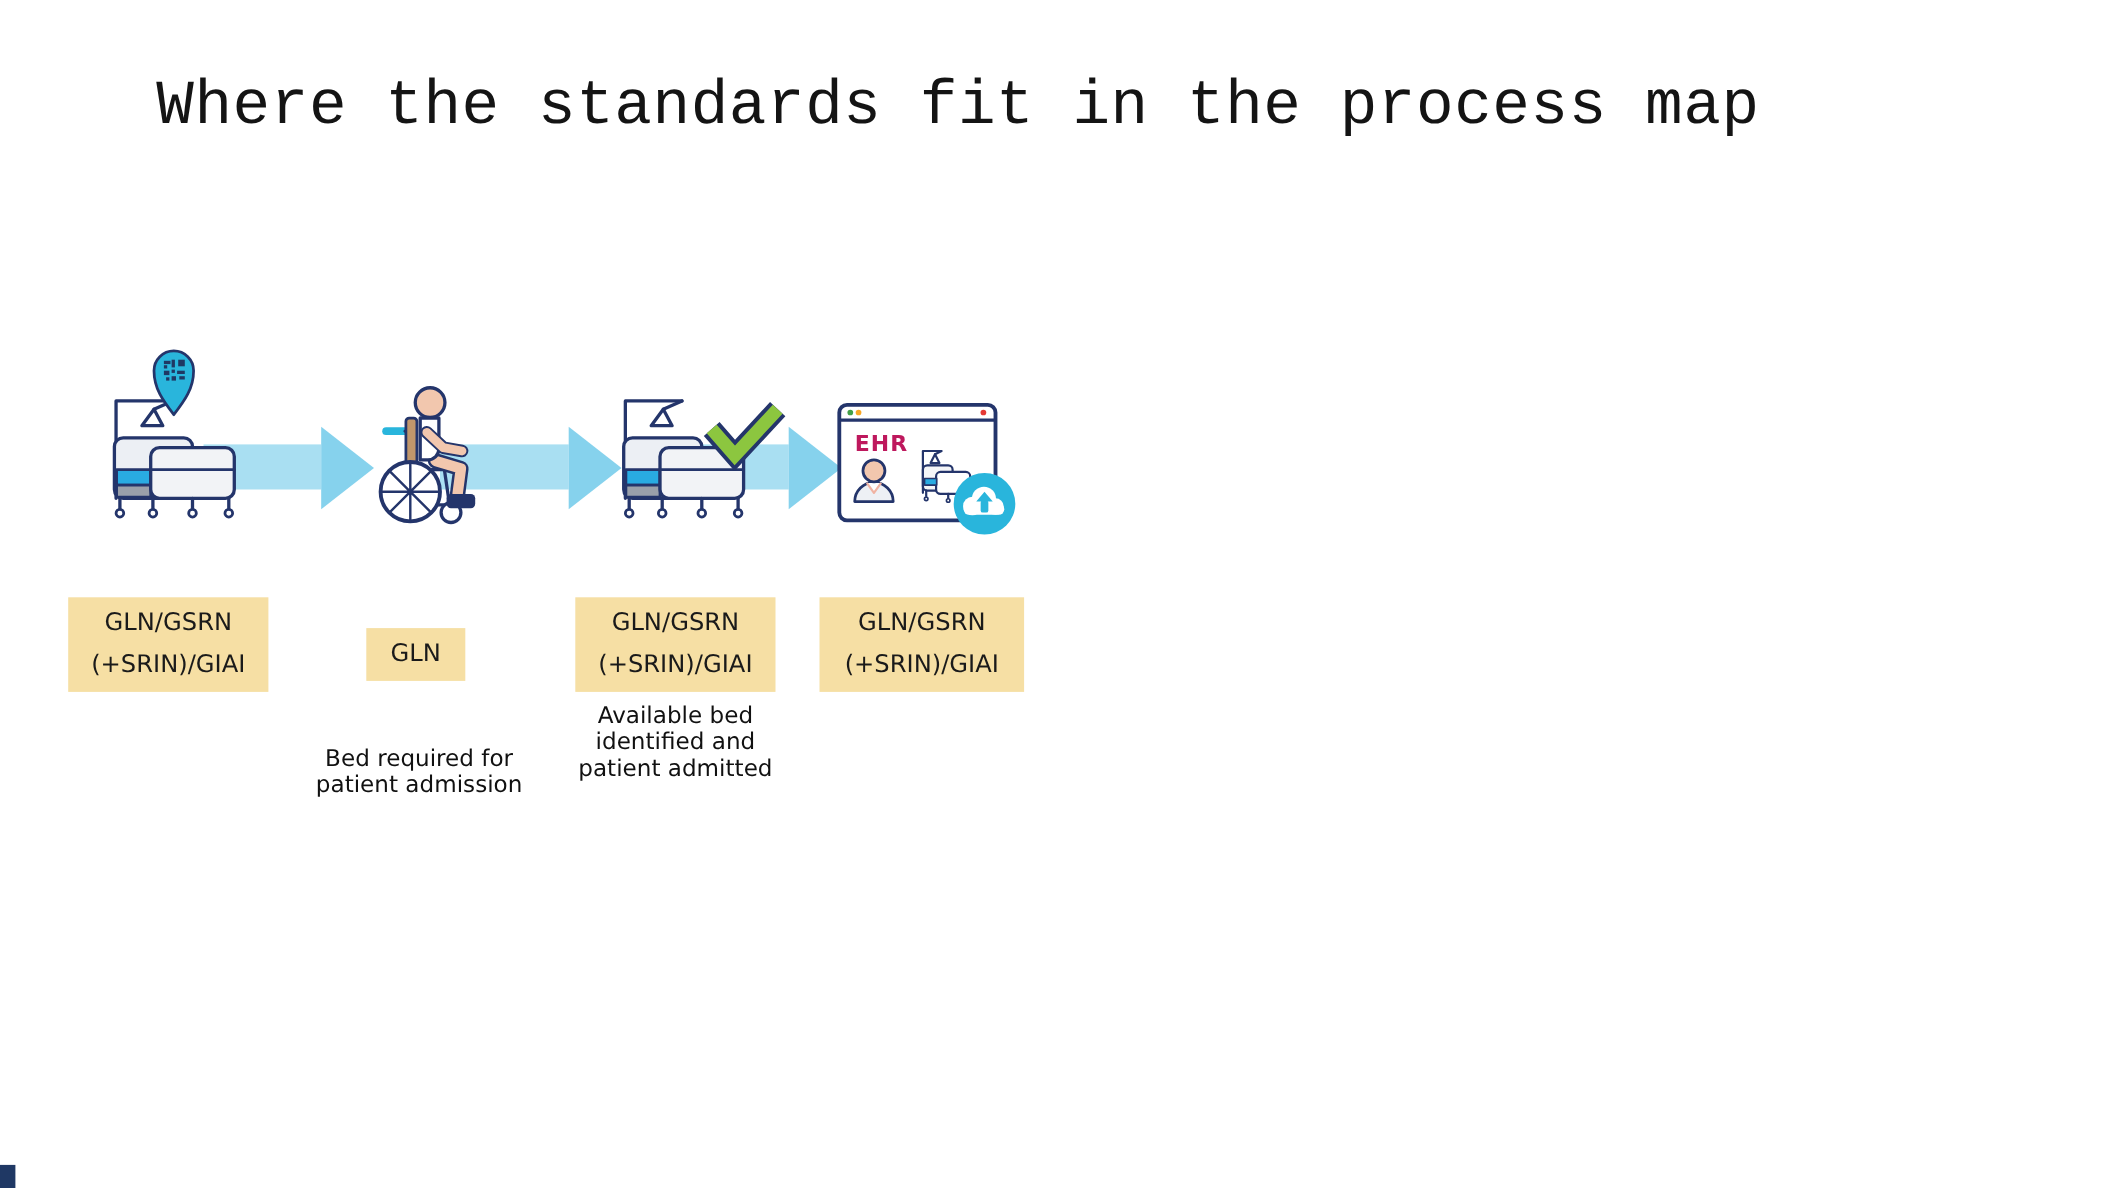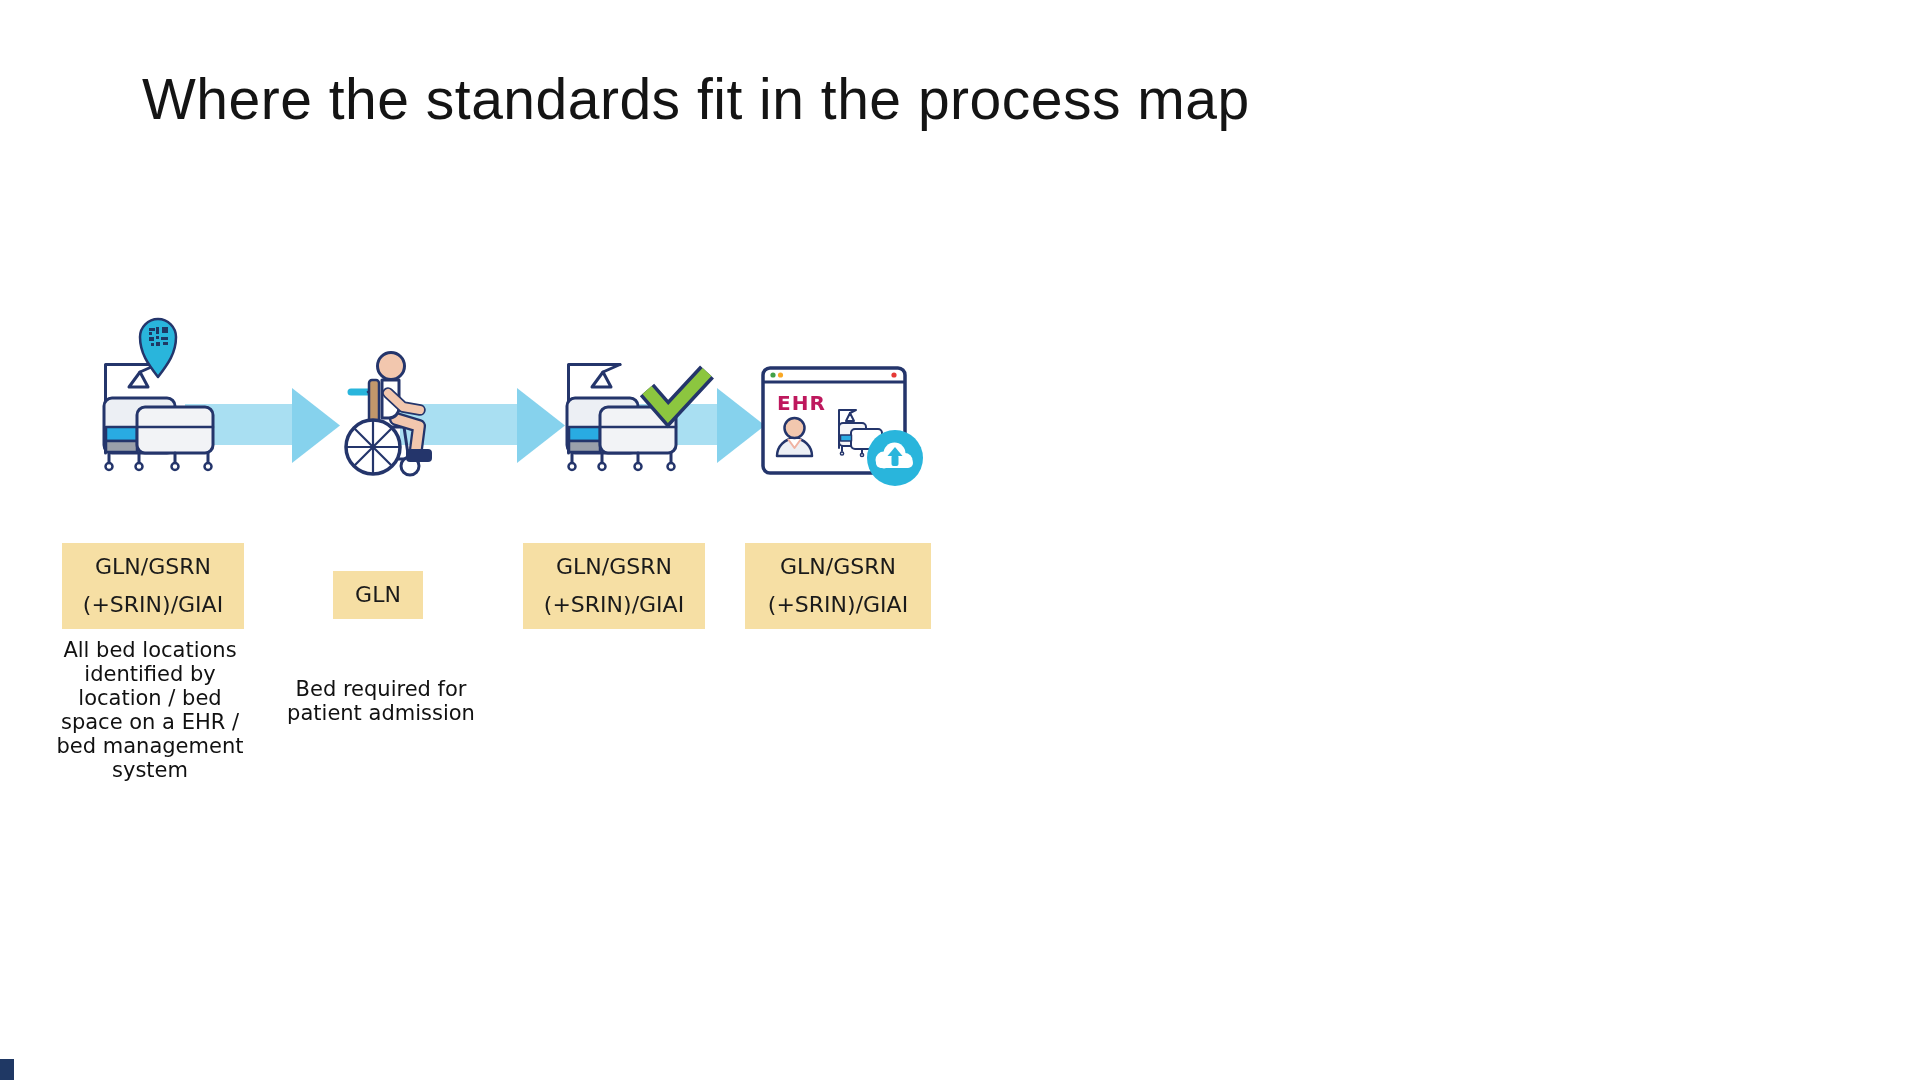--- a/index.html
+++ b/index.html
@@ -4,21 +4,21 @@
 <style>
   * { margin:0; padding:0; box-sizing:border-box; }
   html,body { background:#fff; }
   .slide {
     position:relative; width:1920px; height:1080px;
     background:#ffffff; overflow:hidden;
     font-family:"DejaVu Sans", sans-serif;
   }
   .title {
     position:absolute; left:142px; top:66px;
-    font-family:Liberation Sans, sans-serif;
+    font-family:Liberation Mono, monospace;
     font-size:57px; font-weight:400; color:#141414; letter-spacing:0.5px;
     white-space:nowrap;
   }
   svg { position:absolute; overflow:visible; }
   .arrows { z-index:1; }
   .icon   { z-index:2; }
   .badge {
     position:absolute; z-index:3;
     background:#F6DFA4; color:#1a1a1a;
     font-size:22px; line-height:38px; text-align:center;
@@ -163,18 +163,18 @@
     </g>
   </svg>
 
   <span class="ehr-label">EHR</span>
 
   <div class="badge" style="left:62px;  top:543px; width:182px;">GLN/GSRN (+SRIN)/GIAI</div>
   <div class="badge" style="left:333px; top:571px; width:90px;">GLN</div>
   <div class="badge" style="left:523px; top:543px; width:182px;">GLN/GSRN (+SRIN)/GIAI</div>
   <div class="badge" style="left:745px; top:543px; width:186px;">GLN/GSRN (+SRIN)/GIAI</div>
 
-  <div class="desc" style="left:50px;  top:638px; width:200px;">All bed locations identified by location / bed space on a EHR / bed management system</div>
   <div class="desc" style="left:279px; top:638px; width:204px;margin-top:39px;">Bed required for patient admission</div>
+  <div class="desc" style="left:513px; top:638px; width:202px;">Available bed identified and patient admitted</div>
 
   <div class="corner-chip"></div>
 
 </div>
 
 </body></html>

